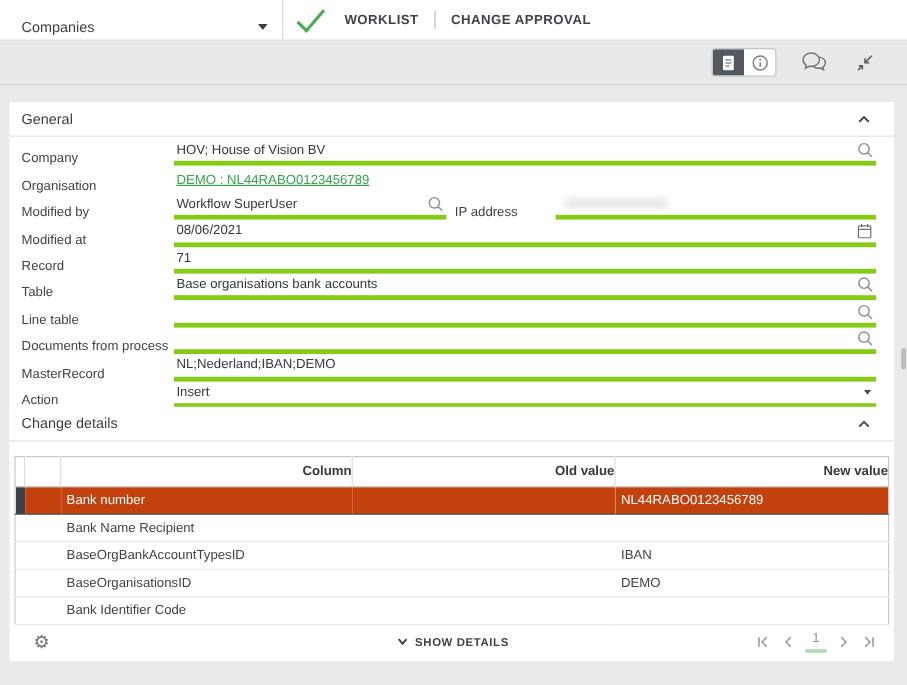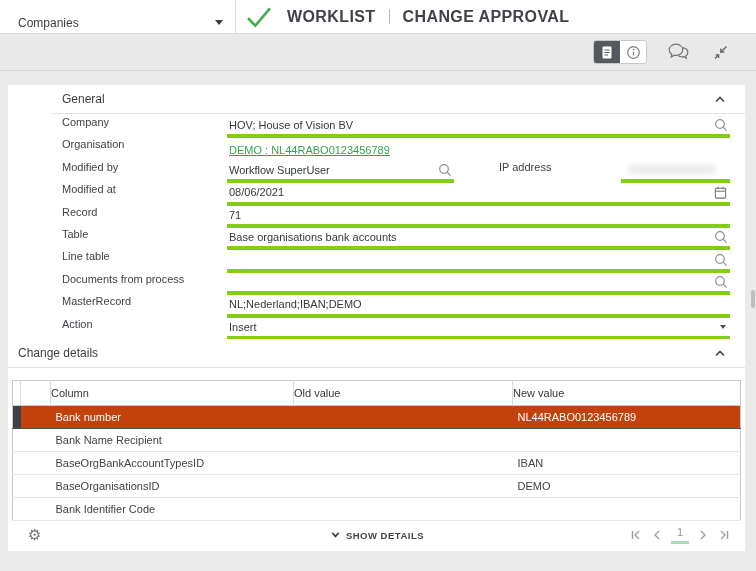--- a/index.html
+++ b/index.html
@@ -18,65 +18,65 @@
   .context{
     width:205px;flex:none;display:flex;align-items:center;justify-content:space-between;
     padding:12px 12px 0 18px;border-right:1px solid #d9d9d9;font-size:12px;color:#3a3e42;cursor:pointer;
   }
   .caret-down{
     width:0;height:0;border-left:4px solid transparent;border-right:4px solid transparent;
     border-top:5px solid #3a3e42;
   }
   .topbar-right{display:flex;align-items:center;gap:13px;padding-left:8px;}
   .tab{
-    font-size:16px;font-weight:700;letter-spacing:.4px;color:#3f4347;cursor:pointer;white-space:nowrap;
+    font-size:11px;font-weight:700;letter-spacing:.4px;color:#3f4347;cursor:pointer;white-space:nowrap;
   }
   .tab-sep{width:1px;height:15px;background:#b9bcbf;}
   
   .toolband{
     position:absolute;top:34px;left:0;right:0;height:37px;background:#e9e9e9;
     border-bottom:1px solid #d4d4d4;display:flex;align-items:center;justify-content:flex-end;
     gap:21px;padding-right:26px;box-sizing:border-box;
   }
   .btn-group{display:flex;border:1px solid #c6c6c6;border-radius:3px;overflow:hidden;background:#fff;}
   .tb-btn{width:26px;height:22px;display:flex;align-items:center;justify-content:center;cursor:pointer;}
   .tb-btn.active{background:#54585f;}
   .tb-icon{display:flex;align-items:center;justify-content:center;cursor:pointer;}
   
   .card{position:absolute;left:8px;right:11px;background:#ffffff;}
-  #card-general{top:85px;height:310px;padding-left:44px;}
+  #card-general{top:85px;height:310px;}
   #card-change{top:339px;height:212px;}
   .section-head{
     height:28px;display:flex;align-items:center;justify-content:space-between;
     padding:0 17px 0 10px;border-bottom:1px solid #e3e3e3;font-size:12px;color:#3a3e42;cursor:pointer;
   }
   
   .fields{padding:2px 15px 0 10px;}
-  .frow{display:flex;align-items:flex-start;height:22.4px;font-size:11px;gap:38px;}
+  .frow{display:flex;align-items:flex-end;height:22.4px;font-size:11px;}
   .flabel{width:127px;flex:none;color:#3f4347;}
   .fval{
     flex:1;display:flex;align-items:center;align-self:stretch;
     border-bottom:4px solid #84cc16;padding-left:2px;color:#33383c;min-width:0;
   }
   .fval.noline{border-bottom:none;}
   .fval .vtext{flex:1;white-space:nowrap;overflow:hidden;}
   .fval.fixed{flex:none;width:225px;}
   .iplabel{flex:none;width:84px;padding-left:7px;color:#3f4347;}
   .link{color:#35a34d;text-decoration:underline;cursor:pointer;font-size:11px;}
   .redacted{width:86px;height:9px;background:#cfd2d4;filter:blur(3px);opacity:.5;margin-left:6px;border-radius:2px;}
   .dd-caret{width:0;height:0;border-left:3.5px solid transparent;border-right:3.5px solid transparent;
     border-top:4.5px solid #4a4e52;margin-right:4px;cursor:pointer;}
   .ficon{flex:none;display:flex;align-items:center;cursor:pointer;margin-right:2px;}
   
   .cd-table{
     margin:12px 4px 0 4px;width:calc(100% - 8px);border-collapse:collapse;table-layout:fixed;
     font-size:11px;border:1px solid #c9c9c9;
   }
   .cd-table th{
-    height:24px;font-weight:400;color:#34383c;text-align:left;background:#fff;
+    height:24px;font-weight:700;color:#34383c;text-align:right;background:#fff;
     border-right:1px solid #dcdcdc;border-bottom:1px solid #c9c9c9;padding:0;margin-top:48px;
   }
   .cd-table th:last-child{border-right:none;}
   .cd-table td{
     height:22px;padding:0 4px 0 5px;border-bottom:1px solid #e8e8e8;color:#3f4347;
     white-space:nowrap;overflow:hidden;
   }
   .cd-table tr.selected td{background:#c2410c;color:#ffffff;border-bottom-color:#4a4f57;}
   .cd-table tr.selected td.selbar{background:#3c4148;}
   .cd-table tr{cursor:pointer;}

